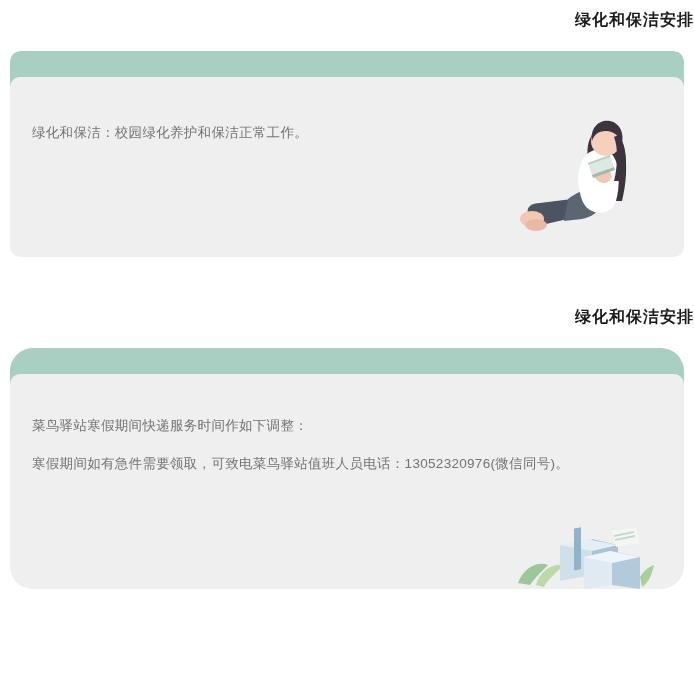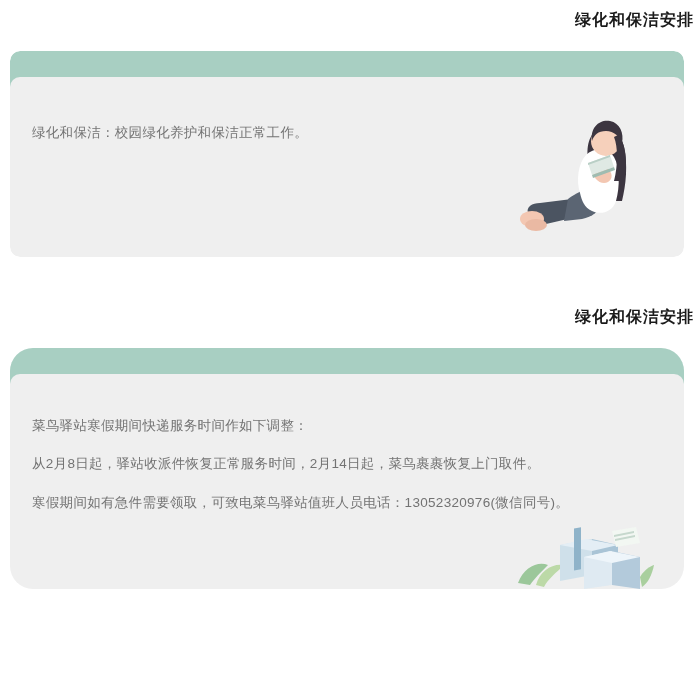--- a/index.html
+++ b/index.html
@@ -130,21 +130,20 @@
   </div>
 
   <div class="spacer"></div>
 
   <h2 class="section-title" id="title-2">绿化和保洁安排</h2>
 
   <div class="card" id="card-2">
     <div class="card-top"></div>
     <div class="card-body">
       <p>菜鸟驿站寒假期间快递服务时间作如下调整：</p>
-      <p>从2月8日起，驿站收派件恢复正常服务时间，2月14日起，菜鸟裹裹恢复上门取件。</p>
       <p>寒假期间如有急件需要领取，可致电菜鸟驿站值班人员电话：13052320976(微信同号)。</p>
     </div>
 
     <svg class="parcels" viewBox="0 0 140 80">
 
       <path d="M4 74 C10 58 24 52 34 56 C26 64 20 70 16 76 Z" fill="#9bc79a"></path>
       <path d="M22 76 C26 62 38 54 50 56 C42 64 34 70 30 78 Z" fill="#bcd9a7"></path>
 
       <path d="M46 36 L78 30 L78 66 L46 72 Z" fill="#cfe0ea"></path>
       <path d="M78 30 L104 36 L104 72 L78 66 Z" fill="#a9c4d6"></path>

